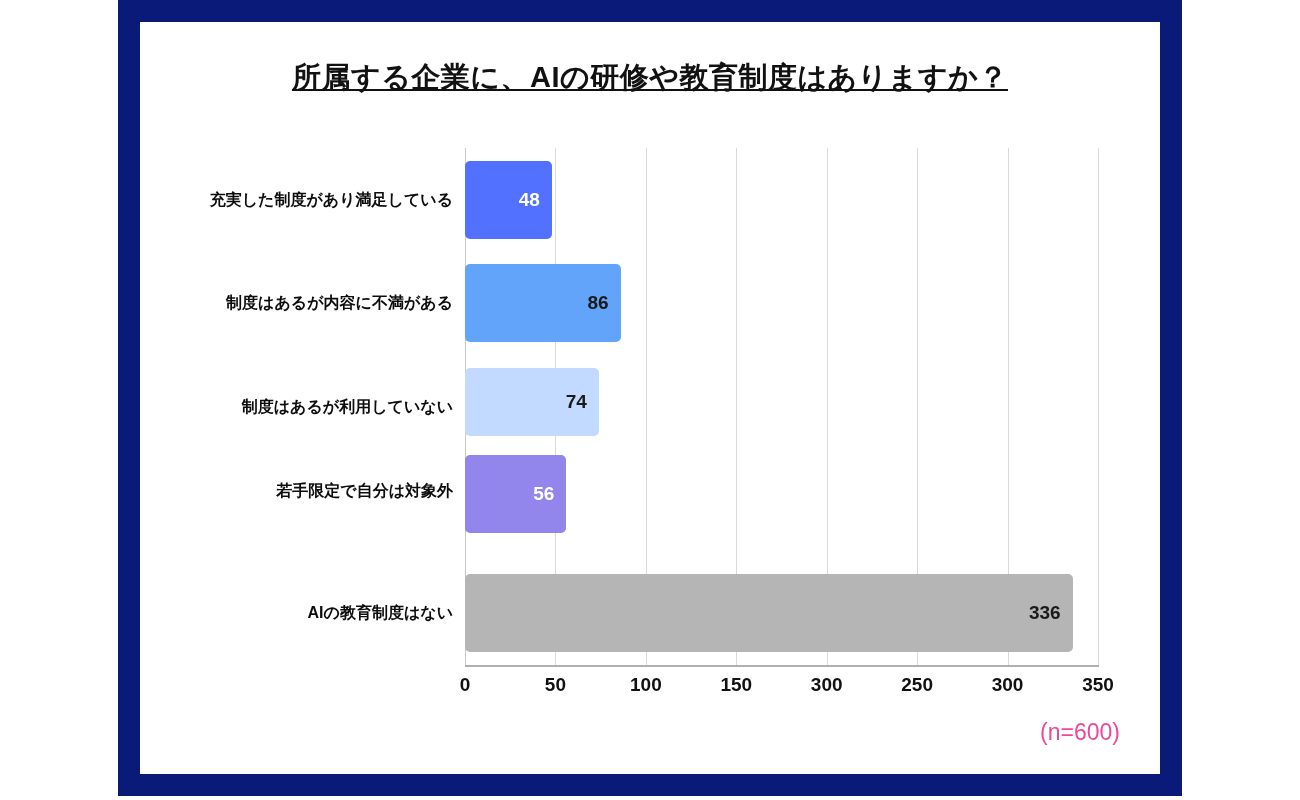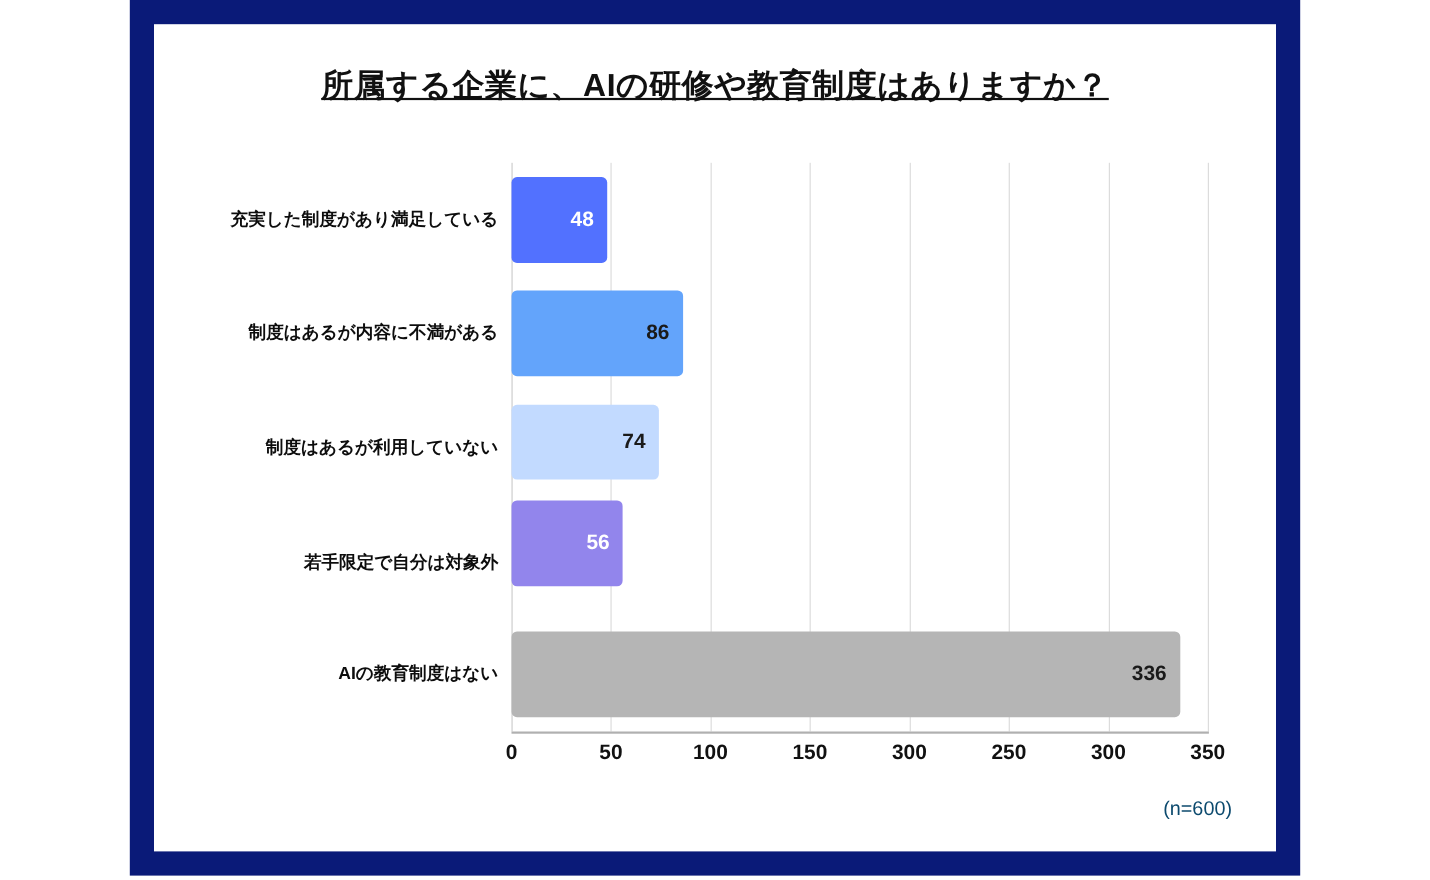--- a/index.html
+++ b/index.html
@@ -127,38 +127,38 @@
     top: 126px;
     width: 268px;
     height: 517px;
   }
 
   
   #sample-size {
     position: absolute;
     right: 40px;
     bottom: 28px;
-    font-size: 18px;
-    color: #0c4a6e;
+    font-size: 23px;
+    color: #ec4899;
     white-space: nowrap;
   }
 </style>
 </head>
 <body>
 
 <div id="slide-frame">
   <div id="slide-canvas">
 
     <div id="chart-title">所属する企業に、AIの研修や教育制度はありますか？</div>
 
     <div id="category-axis">
         <div class="cat-label" style="top: 51.7px;">充実した制度があり満足している</div>
         <div class="cat-label" style="top: 155.1px;">制度はあるが内容に不満がある</div>
         <div class="cat-label" style="top: 258.5px;">制度はあるが利用していない</div>
-        <div class="cat-label" style="top: 364px;">若手限定で自分は対象外</div>
+        <div class="cat-label" style="top: 343px;">若手限定で自分は対象外</div>
         <div class="cat-label" style="top: 465.3px;">AIの教育制度はない</div>
       </div>
 
     <div id="plot-area">
         <div class="gridline axis-zero" style="left: 0px;"></div>
         <div class="gridline" style="left: 90.4286px;"></div>
         <div class="gridline" style="left: 180.857px;"></div>
         <div class="gridline" style="left: 271.286px;"></div>
         <div class="gridline" style="left: 361.714px;"></div>
         <div class="gridline" style="left: 452.143px;"></div>

